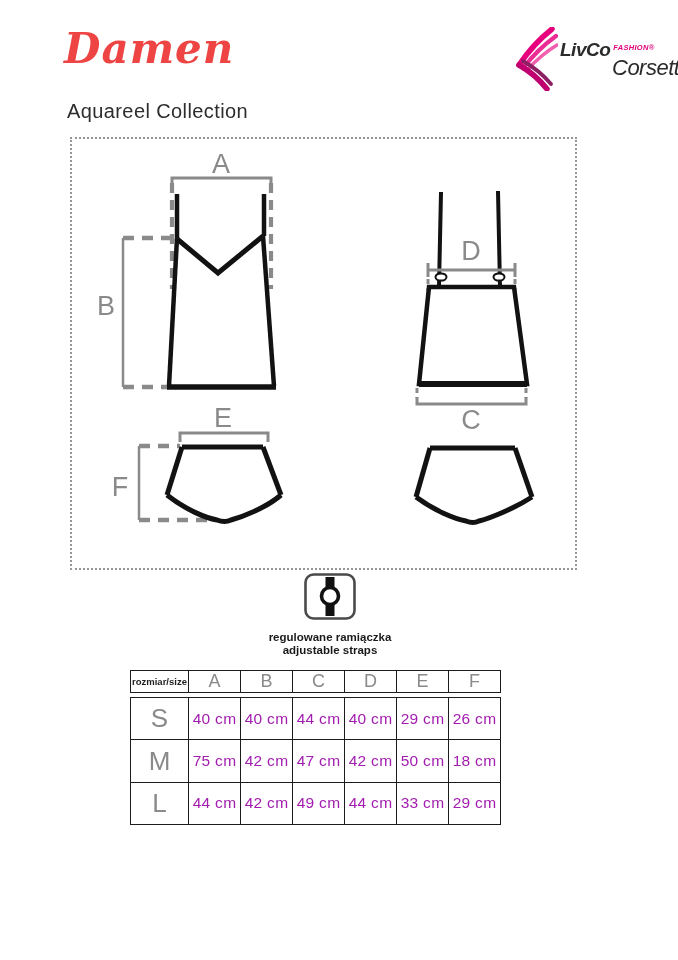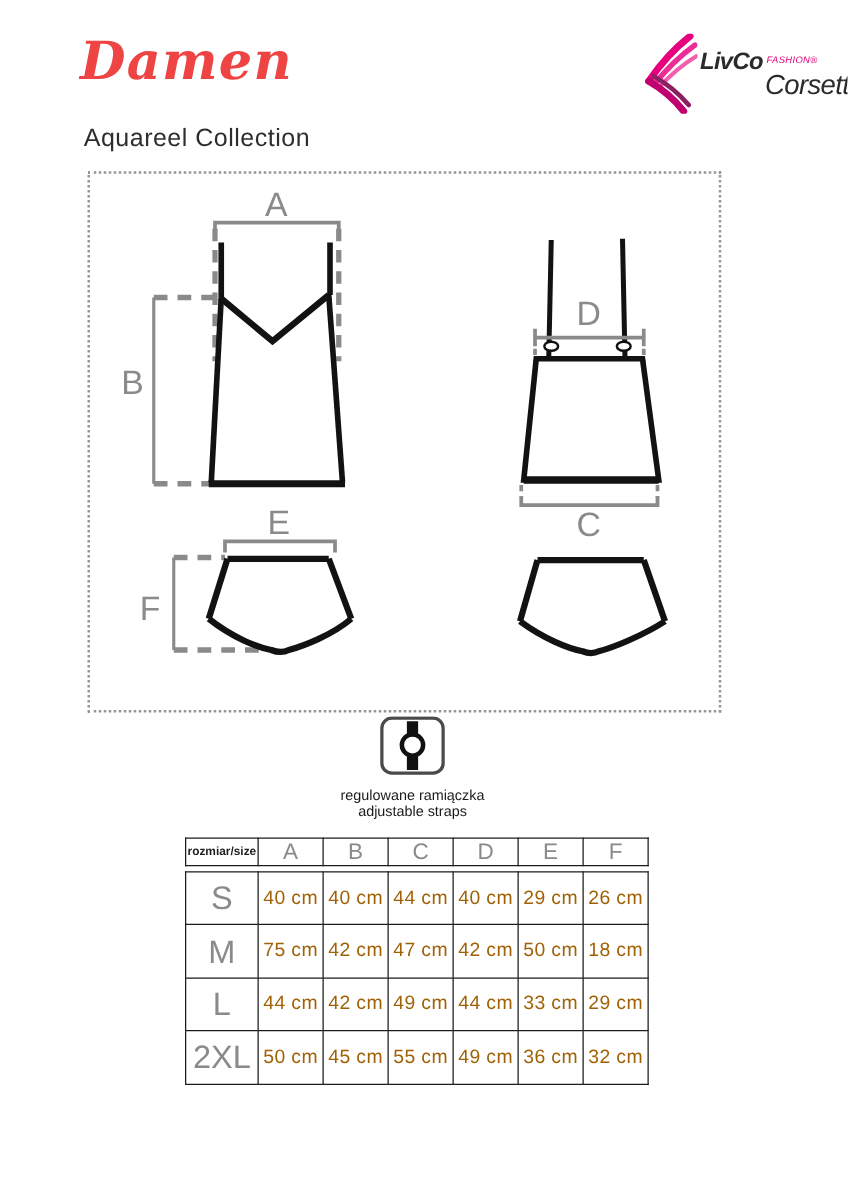--- a/index.html
+++ b/index.html
@@ -8,44 +8,44 @@
   
   .brand-title{position:absolute;left:64px;top:24px;font-family:"DejaVu Serif",serif;font-style:italic;font-weight:600;font-size:42px;color:#ef4444;letter-spacing:1px;}
   .brand-subtitle{position:absolute;left:67px;top:100px;font-size:20px;color:#2d2d2d;letter-spacing:0.4px;font-weight:400;}
 
   
   .logo{position:absolute;left:512px;top:26px;width:150px;height:66px;display:flex;align-items:center;}
   .logo-wing{width:46px;height:64px;flex:0 0 auto;}
   .logo-text{margin-left:2px;font-style:italic;color:#2b2b2b;line-height:1;}
   .logo-row1{display:flex;align-items:center;}
   .logo-brand-top{font-size:19px;font-weight:800;letter-spacing:-0.5px;}
-  .logo-tag{font-size:7.5px;font-weight:400;margin-left:3px;margin-bottom:3px;letter-spacing:0.3px;}
+  .logo-tag{font-size:7.5px;font-weight:700;margin-left:3px;margin-bottom:3px;letter-spacing:0.3px;}
   .logo-brand-bottom{font-size:22px;font-weight:400;margin-top:-2px;padding-left:7px;letter-spacing:-0.5px;margin-left:45px;}
 
   
   .diagram-box{position:absolute;left:70px;top:137px;width:507px;height:433px;border:2px dotted #969696;box-sizing:border-box;}
   .diagram-svg{position:absolute;left:-2px;top:-2px;}
   .mlabel{font-family:"Liberation Sans",sans-serif;font-size:27px;fill:#8a8a8a;}
 
   
   .straps-block{position:absolute;left:0;top:573px;width:660px;display:flex;flex-direction:column;align-items:center;}
   .strap-icon{width:52px;height:47px;}
-  .straps-captions{margin-top:11px;text-align:center;font-size:11.5px;font-weight:400;color:#1a1a1a;line-height:13px;}
-
-  
-  .size-table{position:absolute;left:148px;top:670px;width:360px;}
+  .straps-captions{margin-top:11px;text-align:center;font-size:11.5px;font-weight:700;color:#1a1a1a;line-height:13px;}
+
+  
+  .size-table{position:absolute;left:130px;top:670px;width:360px;}
   .size-table table{border-collapse:collapse;table-layout:fixed;width:371px;}
   .size-table td{border:1.6px solid #1c1c1c;text-align:center;vertical-align:middle;padding:0;}
   .head-row td{height:19px;}
   .corner-cell{font-size:9.5px;font-weight:700;color:#1f1f1f;}
   .col-letter{font-size:18px;color:#8a8a8a;}
   .body-table{margin-top:4px;}
   .body-table tr{height:42.4px;}
   .size-cell{font-size:26px;color:#8a8a8a;}
-  .value-cell{font-size:15.5px;color:#a16207;letter-spacing:0.3px;}
+  .value-cell{font-size:15.5px;color:#a21caf;letter-spacing:0.3px;}
 </style>
 </head>
 <body>
 
 <div class="brand-title">Damen</div>
 <div class="brand-subtitle">Aquareel Collection</div>
 
 <div class="logo">
   <svg class="logo-wing" viewBox="0 0 46 64">
     <path d="M40,2 Q21,17 7,38" stroke="#e6007e" stroke-width="5.5" fill="none" stroke-linecap="round"></path>
@@ -197,24 +197,15 @@
     </tr>
     <tr>
       <td class="size-cell">L</td>
       <td class="value-cell">44 cm</td>
       <td class="value-cell">42 cm</td>
       <td class="value-cell">49 cm</td>
       <td class="value-cell">44 cm</td>
       <td class="value-cell">33 cm</td>
       <td class="value-cell">29 cm</td>
     </tr>
-    <tr>
-      <td class="size-cell">2XL</td>
-      <td class="value-cell">50 cm</td>
-      <td class="value-cell">45 cm</td>
-      <td class="value-cell">55 cm</td>
-      <td class="value-cell">49 cm</td>
-      <td class="value-cell">36 cm</td>
-      <td class="value-cell">32 cm</td>
-    </tr>
   </tbody>
     </table>
 </div>
 
 </body></html>

